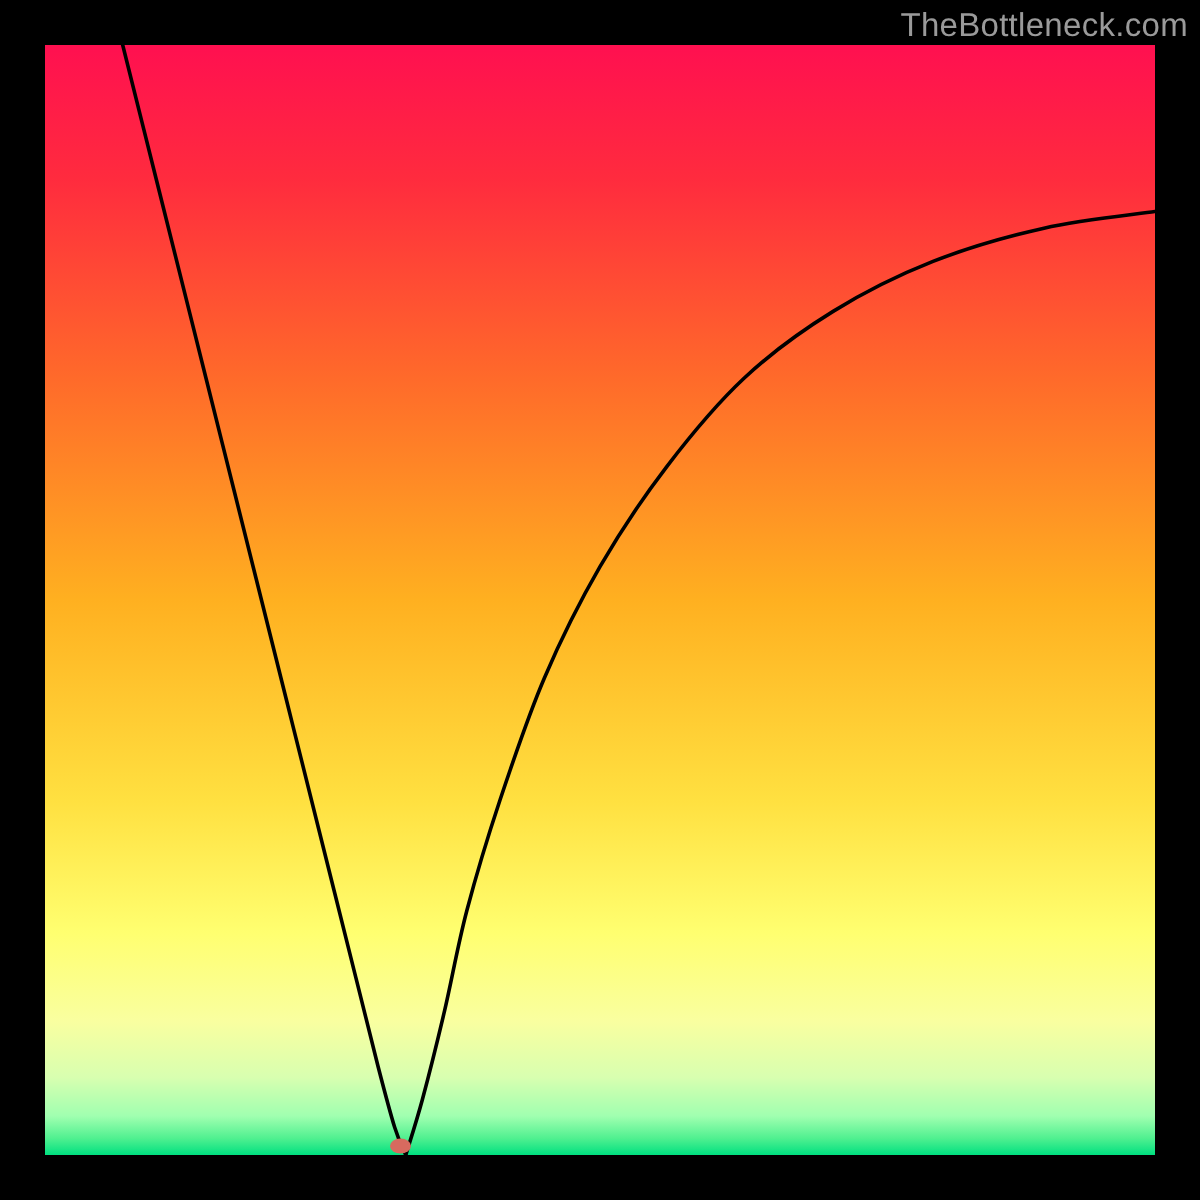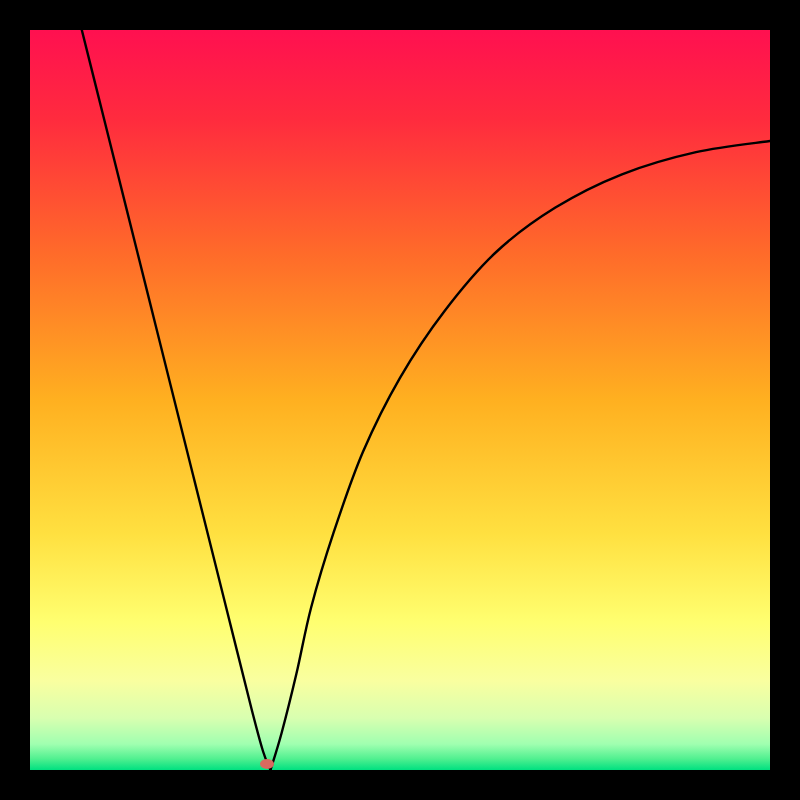--- a/index.html
+++ b/index.html
@@ -51,20 +51,21 @@
     font-size: 22px;
     font-weight: 400;
     letter-spacing: 0.2px;
     user-select: none;
   }
 </style>
 </head>
 <body>
 
 <div class="frame">
+  <div class="watermark">TheBottleneck.com</div>
 
   <div class="plot">
     <div class="gradient" id="gradient" style="background: linear-gradient(rgb(255, 16, 80) 0%, rgb(255, 43, 62) 12%, rgb(255, 106, 42) 30%, rgb(255, 176, 32) 50%, rgb(255, 224, 64) 68%, rgb(255, 255, 112) 80%, rgb(249, 255, 160) 88%, rgb(216, 255, 176) 93%, rgb(160, 255, 176) 96.5%, rgb(80, 240, 144) 98.5%, rgb(0, 224, 128) 100%);"></div>
 
     <svg class="curve-svg" id="curve-svg" viewBox="0 0 740 740" preserveAspectRatio="none">
       <path id="curve-left" fill="none" stroke="#000" stroke-width="2.4" stroke-linecap="round" stroke-linejoin="round" d="M 51.80 0.00 C 55.50 14.80, 66.60 59.20, 74.00 88.80 C 81.40 118.40, 88.80 148.00, 96.20 177.60 C 103.60 207.20, 111.00 236.80, 118.40 266.40 C 125.80 296.00, 133.20 325.60, 140.60 355.20 C 148.00 384.80, 155.40 414.40, 162.80 444.00 C 170.20 473.60, 177.60 503.20, 185.00 532.80 C 192.40 562.40, 201.03 596.93, 207.20 621.60 C 213.37 646.27, 217.68 664.15, 222.00 680.80 C 226.32 697.45, 230.02 711.63, 233.10 721.50 C 236.18 731.37, 239.27 736.92, 240.50 740.00"></path>
       <path id="curve-right" fill="none" stroke="#000" stroke-width="2.4" stroke-linecap="round" stroke-linejoin="round" d="M 240.50 740.00 C 242.35 733.83, 247.28 719.03, 251.60 703.00 C 255.92 686.97, 261.47 664.77, 266.40 643.80 C 271.33 622.83, 275.03 600.63, 281.20 577.20 C 287.37 553.77, 294.77 529.10, 303.40 503.20 C 312.03 477.30, 321.90 447.70, 333.00 421.80 C 344.10 395.90, 356.43 371.23, 370.00 347.80 C 383.57 324.37, 398.37 302.17, 414.40 281.20 C 430.43 260.23, 447.70 239.27, 466.20 222.00 C 484.70 204.73, 504.43 190.55, 525.40 177.60 C 546.37 164.65, 568.57 153.55, 592.00 144.30 C 615.43 135.05, 641.33 127.65, 666.00 122.10 C 690.67 116.55, 727.67 112.85, 740.00 111.00"></path>
     </svg>
 
     <div class="marker" id="marker" style="left: 32%; top: 99.2%; background: rgb(216, 106, 95);"></div>

